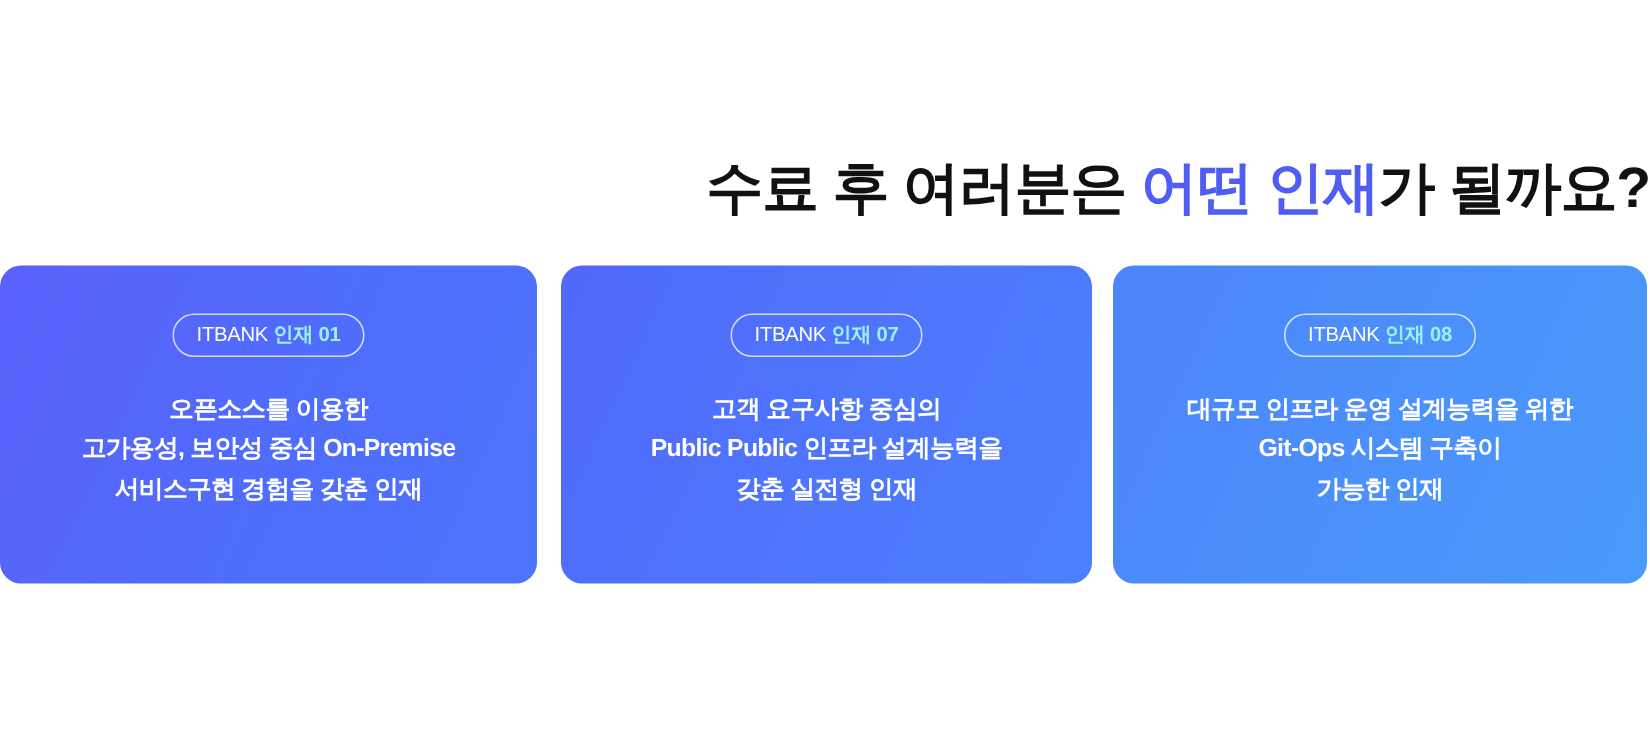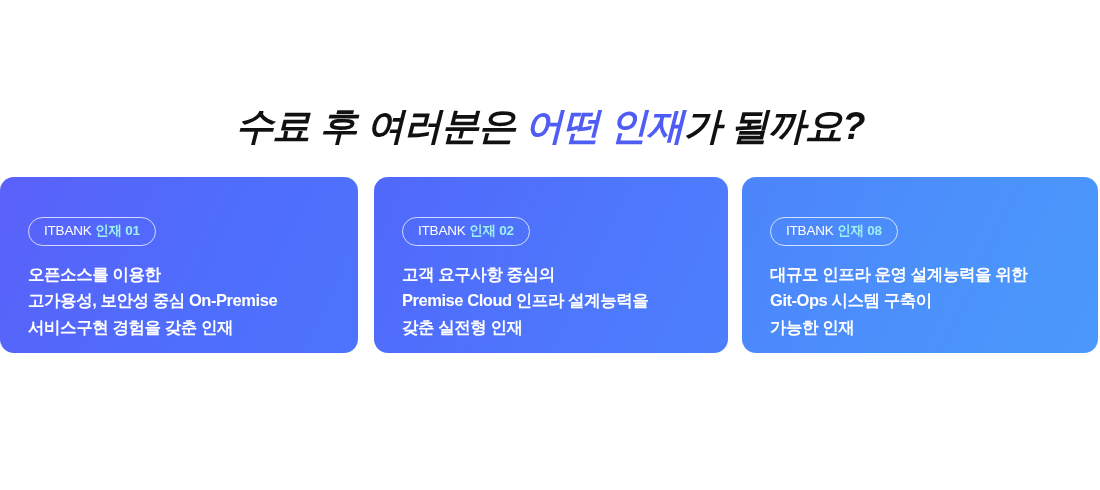--- a/index.html
+++ b/index.html
@@ -21,50 +21,50 @@
     width: 1100px;
     height: 490px;
   }
 
   
   .headline {
     position: absolute;
     top: 78px;
     left: 0;
     width: 1100px;
-    text-align: center;
+    text-align: right;
     font-size: 38px;
     font-weight: 700;
     letter-spacing: -0.8px;
     line-height: 1.25;
     color: #111111;
     white-space: nowrap;
-    font-style: italic;
   }
   .headline .accent {
     color: #4f5df4;
   }
 
   
   .card-row {
     position: absolute;
     top: 177px;
     left: 0;
     width: 1100px;
     height: 212px;
   }
 
   .card {
     position: absolute;
     top: 0;
-    height: 176px;
+    height: 212px;
     border-radius: 14px;
     box-sizing: border-box;
-    padding: 40px 28px 0 28px;
+    padding: 32px 28px 0 28px;
     overflow: hidden;
+    text-align: center;
   }
 
   .card-1 {
     left: 0px;
     width: 358px;
     background: linear-gradient(115deg, #5a61fa 0%, #4f6dfc 55%, #4d74fc 100%);
   }
   .card-2 {
     left: 374px;
     width: 354px;
@@ -87,21 +87,21 @@
     color: #ffffff;
     letter-spacing: -0.2px;
     white-space: nowrap;
   }
   .badge .badge-num {
     color: #9ef0ef;
     font-weight: 600;
   }
 
   .card-body {
-    margin-top: 15px;
+    margin-top: 22px;
     font-size: 16.5px;
     font-weight: 700;
     line-height: 1.62;
     color: #ffffff;
     letter-spacing: -0.45px;
     white-space: pre-line;
   }
 </style>
 </head>
 <body>
@@ -120,24 +120,24 @@
         <span class="badge-num">인재 01</span>
       </div>
       <div class="card-body">오픈소스를 이용한
 고가용성, 보안성 중심 On-Premise
 서비스구현 경험을 갖춘 인재</div>
     </div>
 
     <div class="card card-2">
       <div class="badge">
         <span>ITBANK</span>
-        <span class="badge-num">인재 02</span>
+        <span class="badge-num">인재 07</span>
       </div>
       <div class="card-body">고객 요구사항 중심의
-Premise Cloud 인프라 설계능력을
+Public Public 인프라 설계능력을
 갖춘 실전형 인재</div>
     </div>
 
     <div class="card card-3">
       <div class="badge">
         <span>ITBANK</span>
         <span class="badge-num">인재 08</span>
       </div>
       <div class="card-body">대규모 인프라 운영 설계능력을 위한
 Git-Ops 시스템 구축이

